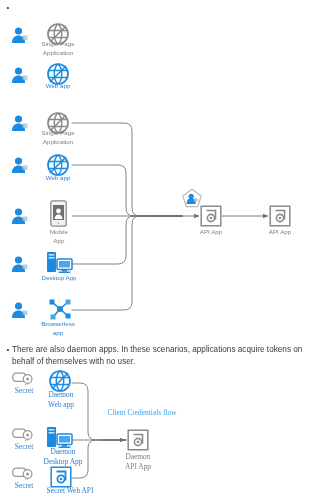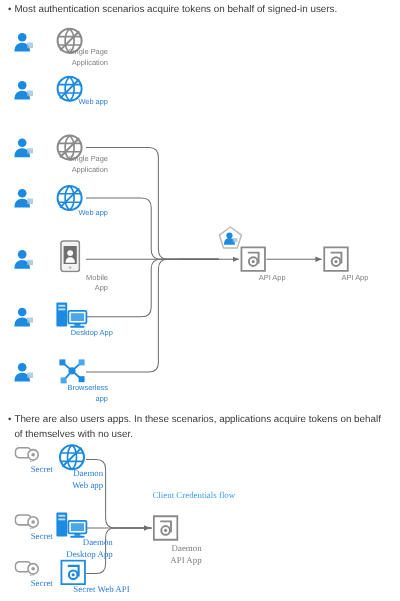--- a/index.html
+++ b/index.html
@@ -43,42 +43,41 @@
     position: absolute;
     left: 0; top: 0;
     width: 333px; height: 501px;
     pointer-events: none;
   }
 
   
   .node { position: absolute; }
   .label {
     position: absolute;
-    text-align: right;
+    text-align: center;
     line-height: 8.6px;
     white-space: pre-line;
   }
   .label-sans { font-family: "Liberation Sans", sans-serif; font-size: 6.2px; }
   .label-serif { font-family: "Liberation Serif", serif; font-size: 7.4px; }
   .label-blue { color: #2a7fd4; }
   .label-gray { color: #7e7e7e; }
 </style>
 </head>
 <body>
 
 <div class="page">
 
   <div class="bullet" id="bullet-1">
     <span class="dot">•</span>
-    <span class="txt">Most authentication scenarios acquire tokens on behalf of signed-in users.</span>
   </div>
 
   <div class="bullet" id="bullet-2">
     <span class="dot">•</span>
-    <span class="txt">There are also users apps. In these scenarios, applications acquire tokens on behalf of themselves with no user.</span>
+    <span class="txt">There are also daemon apps. In these scenarios, applications acquire tokens on behalf of themselves with no user.</span>
   </div>
 
   <svg class="svg-layer" width="333" height="501" viewBox="0 0 333 501">
     <defs>
       <marker id="arrowhead" markerWidth="6" markerHeight="6" refX="5.2" refY="3" orient="auto" markerUnits="userSpaceOnUse">
         <path d="M0,0.7 L5.4,3 L0,5.3 z" fill="#6e6e6e"></path>
       </marker>
     </defs>
     <g fill="none" stroke="#6e6e6e" stroke-width="0.85" stroke-linecap="round">
 
@@ -334,21 +333,21 @@
   <div class="node" style="left:50px; top:466px;">
     <svg width="22" height="22" viewBox="0 0 22 22">
       <path d="M1.2,1.2 H20.8 V20.8 H1.2 Z" fill="#ffffff" stroke="#1b8ae0" stroke-width="1.5"></path>
       <path d="M6.5,5.5 H15.5 V14.5" fill="none" stroke="#1b8ae0" stroke-width="1.8"></path>
       <circle cx="11" cy="13" r="3.6" fill="none" stroke="#1b8ae0" stroke-width="1.8"></circle>
       <circle cx="11" cy="13" r="1.3" fill="#1b8ae0"></circle>
     </svg>
   </div>
   <div class="label label-serif label-blue" style="left:32px; top:487px; width:76px;">Secret Web API</div>
 
-  <div class="label label-serif" style="left:88px; top:409px; width:108px; text-align:right; color:#3aa0e8;">Client Credentials flow</div>
+  <div class="label label-serif" style="left:88px; top:409px; width:108px; text-align:center; color:#3aa0e8;">Client Credentials flow</div>
 
   <div class="node" style="left:127px; top:429px;">
     <svg width="22" height="22" viewBox="0 0 22 22">
       <path d="M1.2,1.2 H20.8 V20.8 H1.2 Z" fill="#ffffff" stroke="#8a8a8a" stroke-width="1.5"></path>
       <path d="M6.5,5.5 H15.5 V14.5" fill="none" stroke="#8a8a8a" stroke-width="1.6"></path>
       <circle cx="11" cy="13" r="3.6" fill="none" stroke="#8a8a8a" stroke-width="1.6"></circle>
       <circle cx="11" cy="13" r="1.3" fill="#8a8a8a"></circle>
     </svg>
   </div>
   <div class="label label-serif label-gray" style="left:108px; top:452px; width:60px; line-height:9.5px;">Daemon

